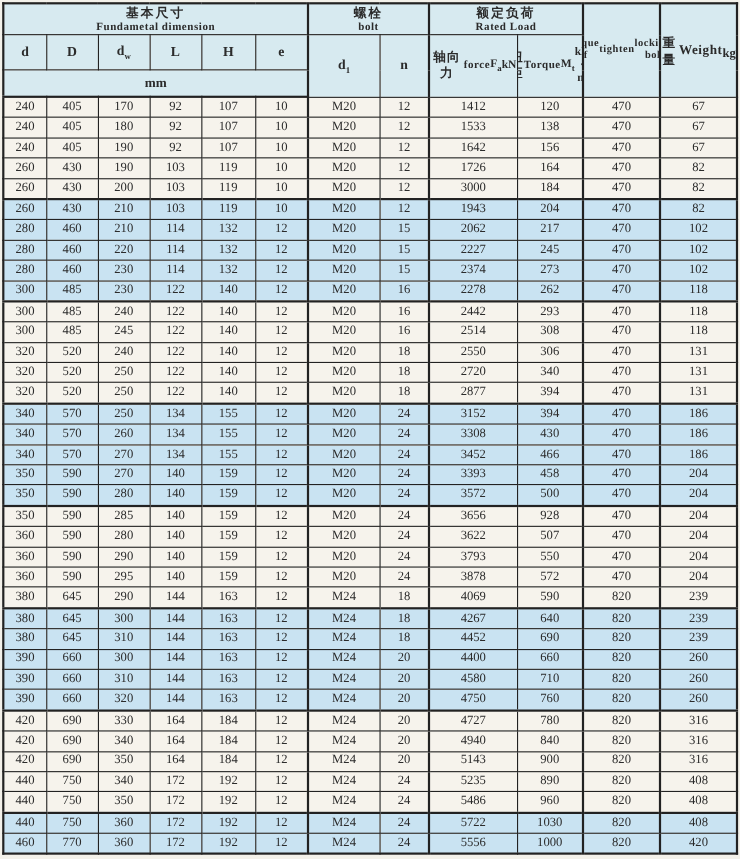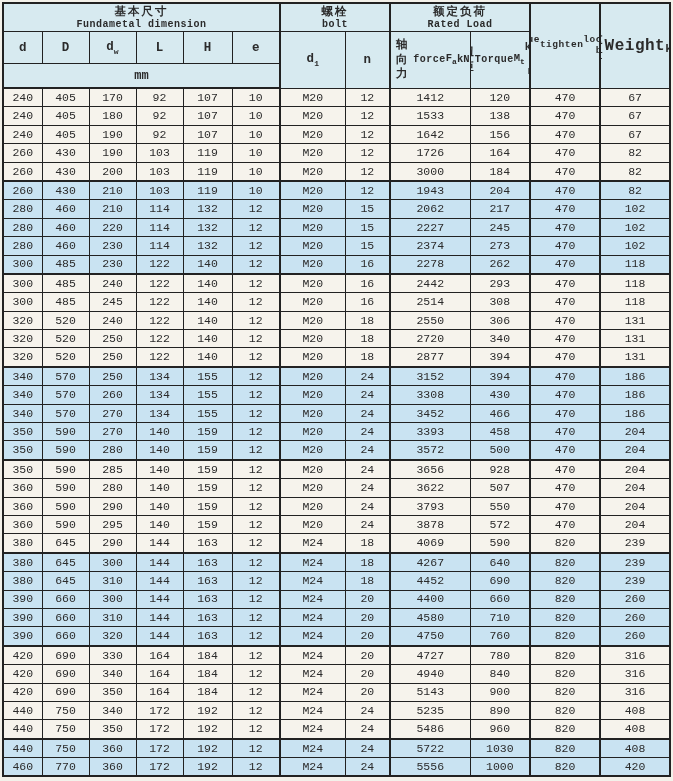--- a/index.html
+++ b/index.html
@@ -8,21 +8,21 @@
     --white-row:#f6f3ec;
     --header-bg:#d7eaf0;
     --ink:#2b2b2b;
   }
   html,body{margin:0;padding:0;background:#ffffff;}
   .page{
     width:673px;height:781px;
     background:#f3f1ea;
     box-sizing:border-box;
     padding:2px 2px 0 2px;
-    font-family:Liberation Mono, monospace;
+    font-family:Liberation Serif, serif;
     color:var(--ink);
   }
   table.spec{
     border-collapse:collapse;
     table-layout:fixed;
     width:669px;
     border:2.5px solid var(--border);
   }
   .spec th,.spec td{
     border:1px solid var(--border);
@@ -93,21 +93,21 @@
             <div class="en">torque of</div>
             <div class="en">tighten</div>
             <div class="en">locking-bolt</div>
             <div class="sym"><span>M</span><sub>A</sub></div>
             <div class="unit">N · m</div>
           </div>
         </th>
         <th rowspan="3" class="weight-cell">
           <div class="stack">
             <div class="zh">重量</div>
-            <div class="en" style="font-size:16px">Weight</div>
+            <div class="en" style="font-size:12px">Weight</div>
             <div class="unit">kg</div>
           </div>
         </th>
       </tr>
       <tr class="h-mid">
         <th><span class="col-sym">d</span></th>
         <th><span class="col-sym">D</span></th>
         <th><span class="col-sym">d</span><sub>w</sub></th>
         <th><span class="col-sym">L</span></th>
         <th><span class="col-sym">H</span></th>

